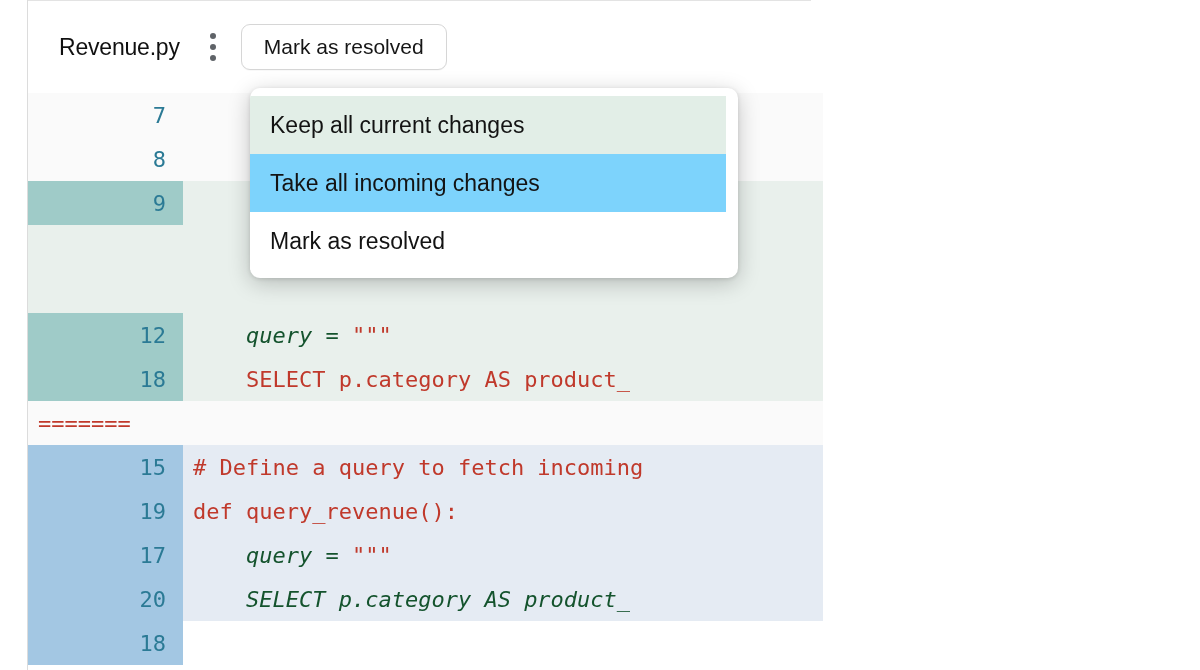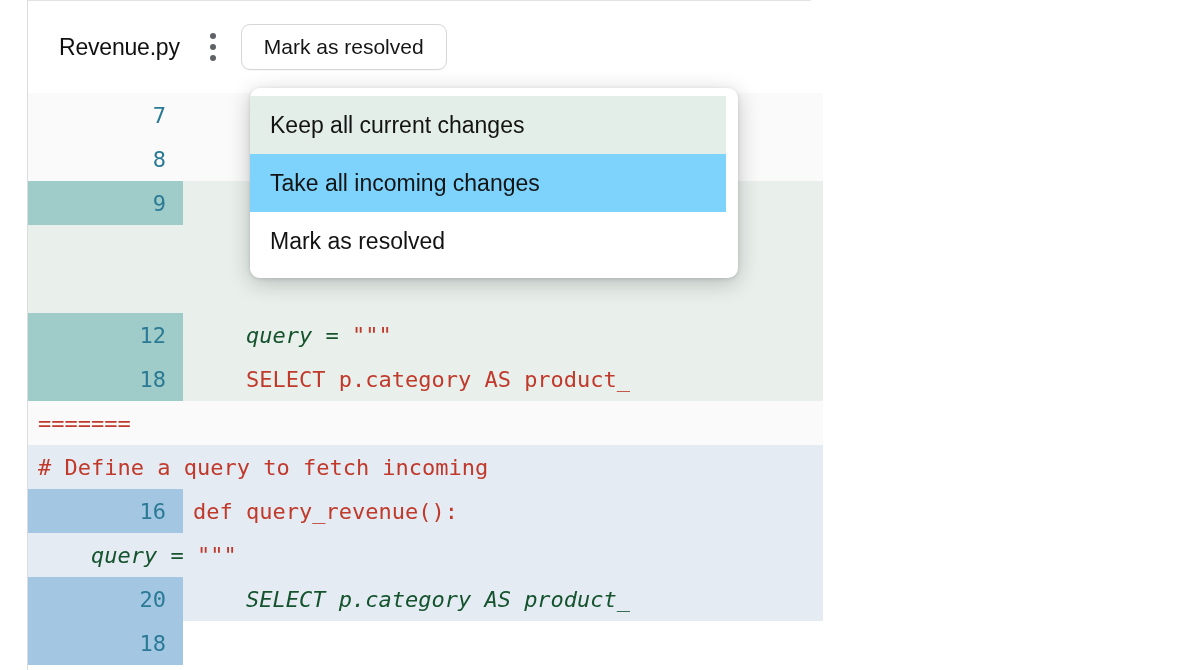--- a/index.html
+++ b/index.html
@@ -129,27 +129,29 @@
             <div class="codecell"><span class="tk-black">    query = </span><span class="tk-red">"""</span></div>
           </div>
           <div class="row r-current">
             <div class="gutter">18</div>
             <div class="codecell"><span class="tk-red">    SELECT p.category AS product_</span></div>
           </div>
           <div class="row r-plain">
             <div class="codecell"><span class="tk-red">=======</span></div>
           </div>
           <div class="row r-incoming">
+            <div class="gutter">15</div>
             <div class="codecell"><span class="tk-red"># Define a query to fetch incoming</span></div>
           </div>
           <div class="row r-incoming">
-            <div class="gutter">16</div>
+            <div class="gutter">19</div>
             <div class="codecell"><span class="tk-red">def query_revenue():</span></div>
           </div>
           <div class="row r-incoming">
+            <div class="gutter">17</div>
             <div class="codecell"><span class="tk-black">    query = </span><span class="tk-red">"""</span></div>
           </div>
           <div class="row r-incoming">
             <div class="gutter">20</div>
             <div class="codecell"><span class="tk-black">    SELECT p.category AS product_</span></div>
           </div>
           <div class="row r-incoming">
             <div class="gutter">18</div>
           </div>
         </div>

